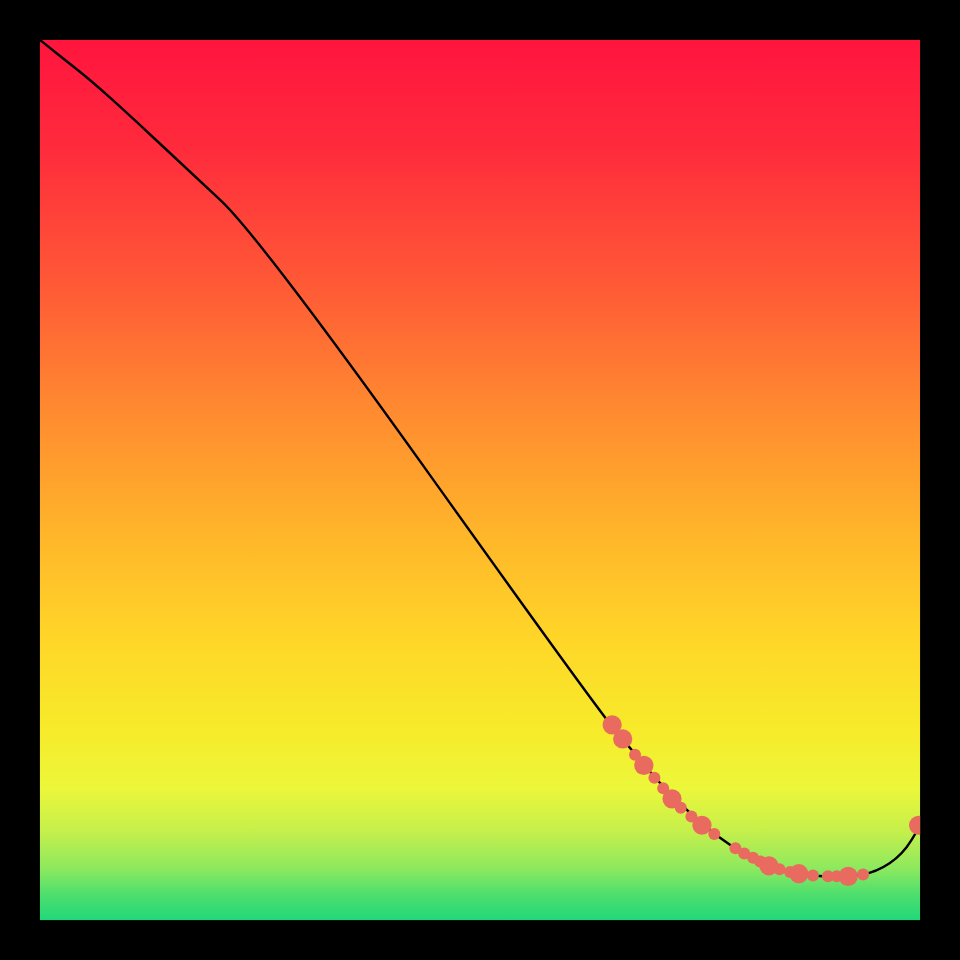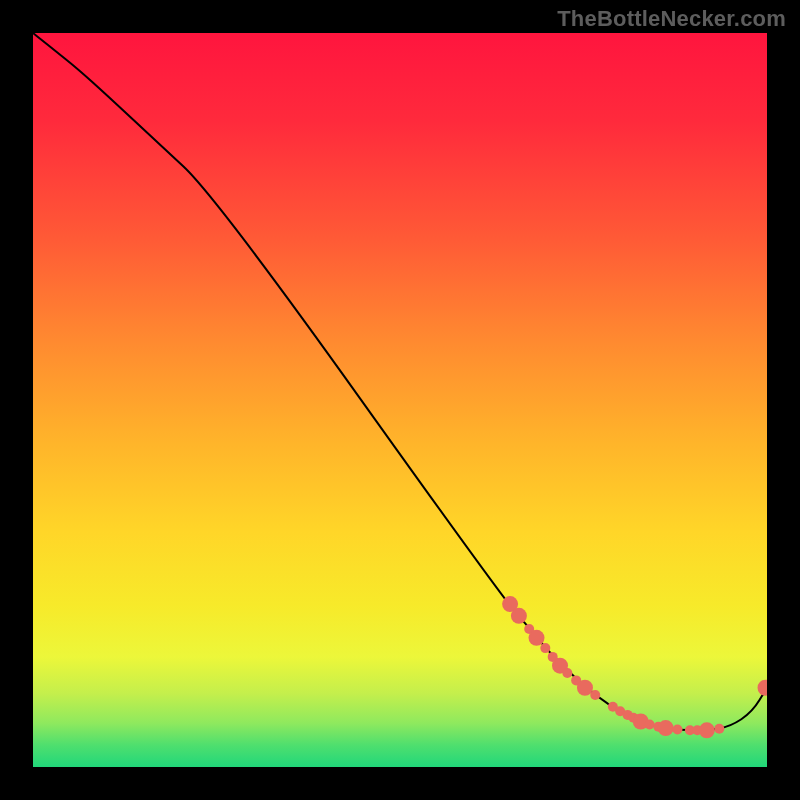--- a/index.html
+++ b/index.html
@@ -38,21 +38,20 @@
   .plot svg {
     display: block;
     width: 734px;
     height: 734px;
   }
 </style>
 </head>
 <body>
 
 <div class="stage">
-  <div class="watermark">TheBottleNecker.com</div>
   <div class="plot">
     <svg id="plot-svg" viewBox="0 0 734 734">
         <defs>
           <linearGradient id="bg-grad" x1="0" y1="0" x2="0" y2="1">
             <stop offset="0%" stop-color="#ff153e"></stop>
             <stop offset="12%" stop-color="#ff2a3c"></stop>
             <stop offset="28%" stop-color="#ff5a36"></stop>
             <stop offset="42%" stop-color="#ff8a30"></stop>
             <stop offset="56%" stop-color="#ffb52a"></stop>
             <stop offset="68%" stop-color="#ffd628"></stop>

